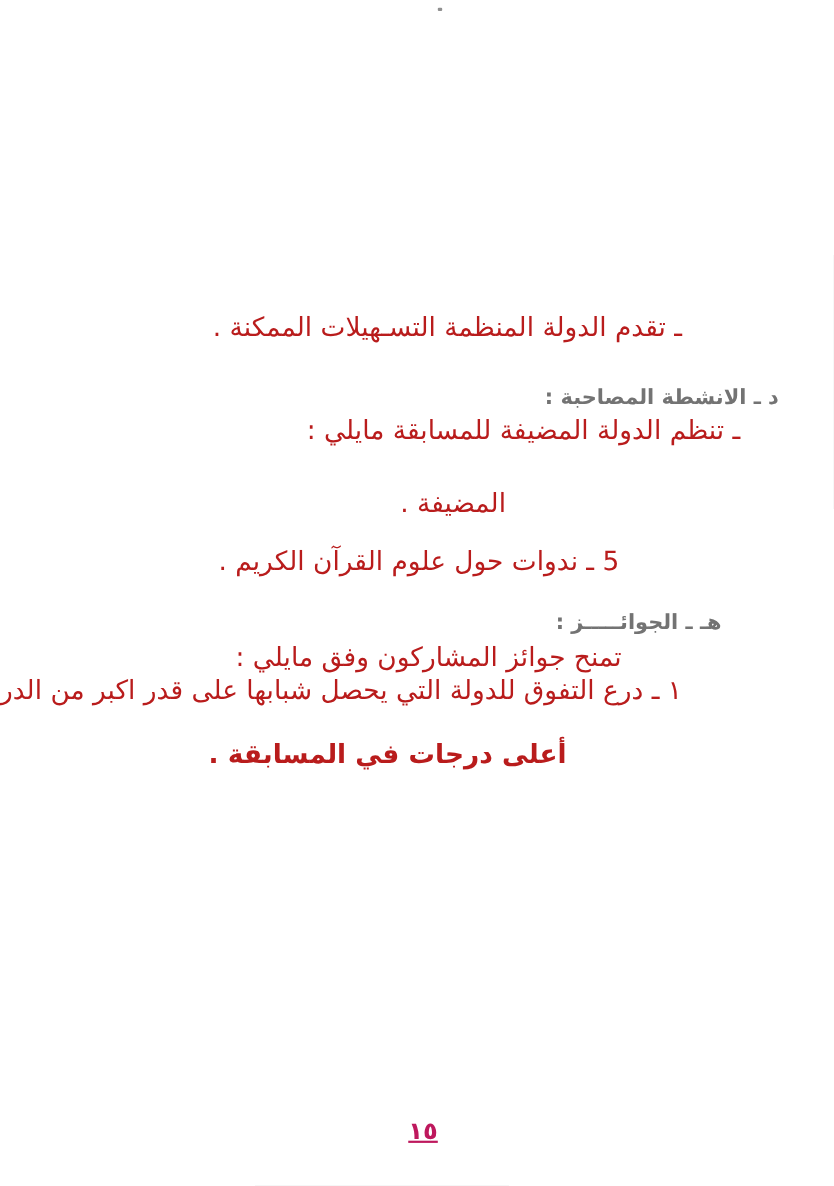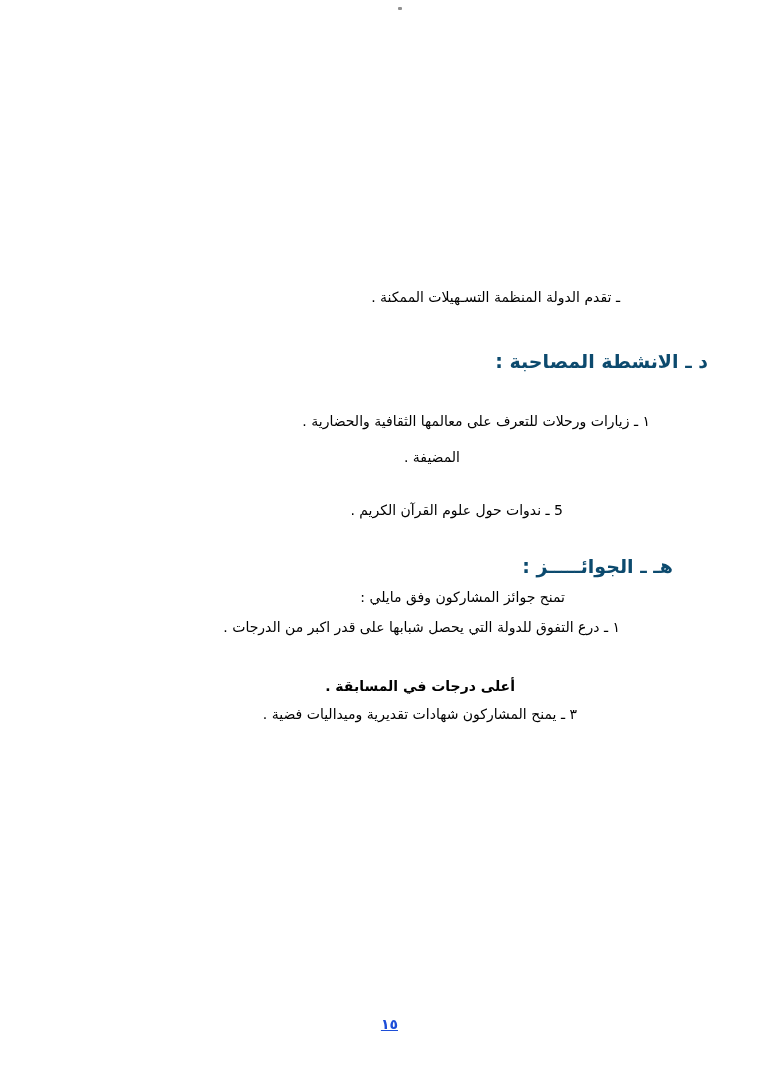--- a/index.html
+++ b/index.html
@@ -14,88 +14,87 @@
     margin: 0 auto;
     background: #ffffff;
     overflow: hidden;
     font-family: "DejaVu Sans", sans-serif;
   }
   .line {
     position: absolute;
     direction: rtl;
     unicode-bidi: embed;
     white-space: nowrap;
-    font-size: 14px;
+    font-size: 24px;
     line-height: 23px;
-    color: #000000;
+    color: #b91c1c;
     text-align: right;
   }
   .line.bold {
     font-weight: bold;
     font-size: 19px;
-    color: #0c4a6e;
+    color: #737373;
   }
   .page-number {
     position: absolute;
     direction: rtl;
-    font-size: 14px;
+    font-size: 22px;
     font-weight: bold;
-    color: #1d4ed8;
+    color: #be185d;
     letter-spacing: 2px;
     text-decoration: underline;
   }
   .speck {
     position: absolute;
     width: 4px;
     height: 3px;
     background: #909090;
     border-radius: 1px;
   }
   
   #intro-line   { top: 286px; right: 138px; }
   #d-header     { top: 350px; right: 50px;  }
   #d-intro      { top: 380px; right: 85px;  }
   #d-item1      { top: 410px; right: 108px; }
   #d-item2a     { top: 441px; right: 128px; }
   #d-item2b     { top: 446px; right: 298px; }
   #d-item3      { top: 499px; right: 195px; }
-  #h-header     { top: 555px; right: 85px;  }
+  #h-header     { top: 555px; right: 102px;  }
   #h-intro      { top: 586px; right: 193px; }
   #h-item1      { top: 616px; right: 138px; margin-left: 20px; }
   #h-item2a     { top: 645px; right: 106px; }
   #h-item2b     { top: 675px; right: 243px; font-weight: bold; }
   #h-item3      { top: 703px; right: 181px; }
   #page-number  { top: 1016px; right: 360px; }
   #speck        { top: 7px; left: 398px; }
 </style>
 </head>
 <body>
 
 <div class="page">
 
   <div class="speck" id="speck"></div>
 
   <div class="line" id="intro-line">ـ تقدم الدولة المنظمة التسـهيلات الممكنة .</div>
 
   <div class="line bold" id="d-header">د ـ الانشطة المصاحبة :</div>
 
+  <div class="line" id="d-intro">ـ تنظم الدولة المضيفة للمسابقة مايلي :</div>
 
-  <div class="line" id="d-item1">١ ـ زيارات ورحلات للتعرف على معالمها الثقافية والحضارية .</div>
 
 
   <div class="line" id="d-item2b">المضيفة .</div>
 
   <div class="line" id="d-item3">5 ـ ندوات حول علوم القرآن الكريم .</div>
 
   <div class="line bold" id="h-header">هـ ـ الجوائـــــز :</div>
 
   <div class="line" id="h-intro">تمنح جوائز المشاركون وفق مايلي :</div>
 
   <div class="line" id="h-item1">١ ـ درع التفوق للدولة التي يحصل شبابها على قدر اكبر من الدرجات .</div>
 
 
   <div class="line" id="h-item2b">أعلى درجات في المسابقة .</div>
 
-  <div class="line" id="h-item3">٣ ـ يمنح المشاركون شهادات تقديرية وميداليات فضية .</div>
 
   <div class="page-number" id="page-number">١٥</div>
 
 </div>
 
 </body></html>

